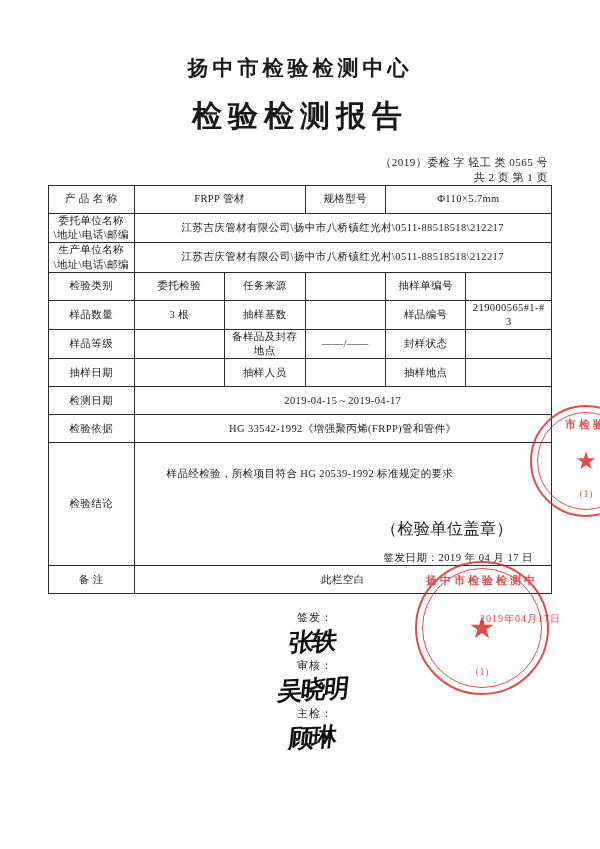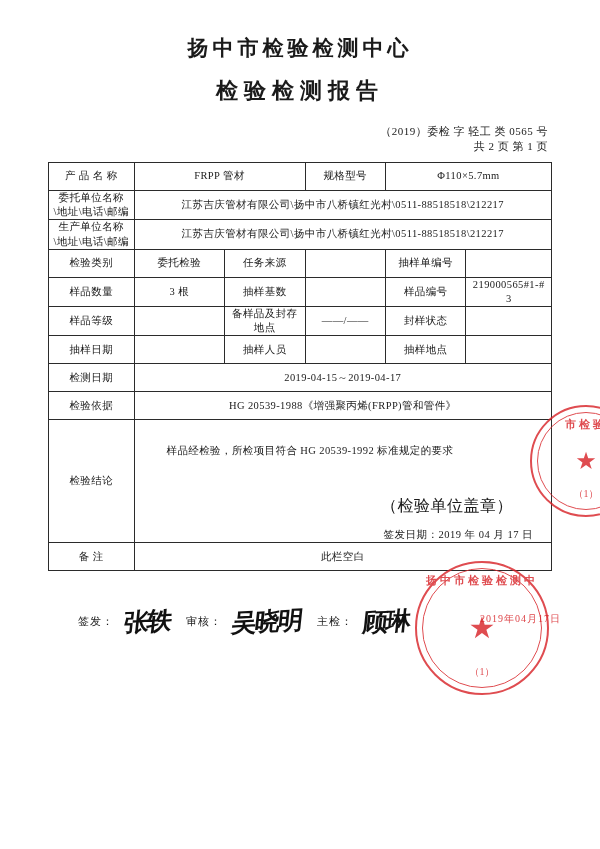--- a/index.html
+++ b/index.html
@@ -13,52 +13,51 @@
     font-family: "Liberation Serif", "DejaVu Serif", serif;
     color: #1a1a1a;
     position: relative;
     overflow: hidden;
   }
   .page {
     position: relative;
     width: 600px;
     height: 849px;
     box-sizing: border-box;
-    padding: 28px 48px 0 48px;
+    padding: 48px 48px 0 48px;
   }
   .title-main {
     text-align: center;
     font-size: 21px;
     letter-spacing: 4px;
     font-weight: bold;
     margin: 6px 0 0 0;
     font-family: "DejaVu Serif", "Liberation Serif", serif;
   }
   .title-sub {
     text-align: center;
-    font-size: 22px;
+    font-size: 30px;
     letter-spacing: 6px;
     font-weight: bold;
     margin: 14px 0 0 0;
     font-family: "DejaVu Serif", "Liberation Serif", serif;
   }
   .meta-row {
     display: flex;
     justify-content: space-between;
     align-items: flex-end;
     font-size: 11px;
     margin-top: 18px;
     padding: 0 4px;
     letter-spacing: 0.5px;
     flex-direction: column;
   }
   table.report {
     width: 100%;
     border-collapse: collapse;
-    margin-top: 8px;
     table-layout: fixed;
   }
   table.report td {
     border: 1px solid #2b2b2b;
     font-size: 10.5px;
     padding: 0 4px;
     text-align: center;
     vertical-align: middle;
     height: 27px;
     letter-spacing: 0.4px;
@@ -96,24 +95,25 @@
     text-align: right;
     padding-right: 14px;
     font-size: 10.5px;
     margin-top: 12px;
     letter-spacing: 0.5px;
   }
   .sign-row {
     display: flex;
     align-items: center;
     font-size: 11px;
-    margin-top: 26px;
+    margin-top: 16px;
     padding-left: 30px;
     letter-spacing: 1px;
     height: 48px;
+    flex-direction: column;
   }
   .sign-label { white-space: nowrap; }
   .handwriting {
     font-family: "DejaVu Serif", serif;
     font-size: 25px;
     color: #111;
     margin: 0 16px 0 10px;
     transform: skewX(-9deg) rotate(-3deg);
     font-weight: bold;
     letter-spacing: -2px;
@@ -250,21 +250,21 @@
         <td></td>
         <td class="lbl">抽样地点</td>
         <td></td>
       </tr>
       <tr class="row-tall">
         <td class="lbl">检测日期</td>
         <td colspan="5">2019-04-15～2019-04-17</td>
       </tr>
       <tr>
         <td class="lbl cell-basis">检验依据</td>
-        <td colspan="5" class="basis-text cell-basis">HG 20539-1988《增强聚丙烯(FRPP)管和管件》</td>
+        <td colspan="5" class="basis-text cell-basis">HG 33542-1992《增强聚丙烯(FRPP)管和管件》</td>
       </tr>
       <tr>
         <td class="lbl cell-concl">检验结论</td>
         <td colspan="5" class="cell-concl" style="text-align:left; vertical-align:top; padding-top:24px;">
           <div class="concl-text">样品经检验，所检项目符合 HG 20539-1992 标准规定的要求</div>
           <div class="seal-line">（检验单位盖章）</div>
           <div class="issue-line">签发日期：2019 年  04  月  17 日</div>
         </td>
       </tr>
       <tr class="row-tall">

